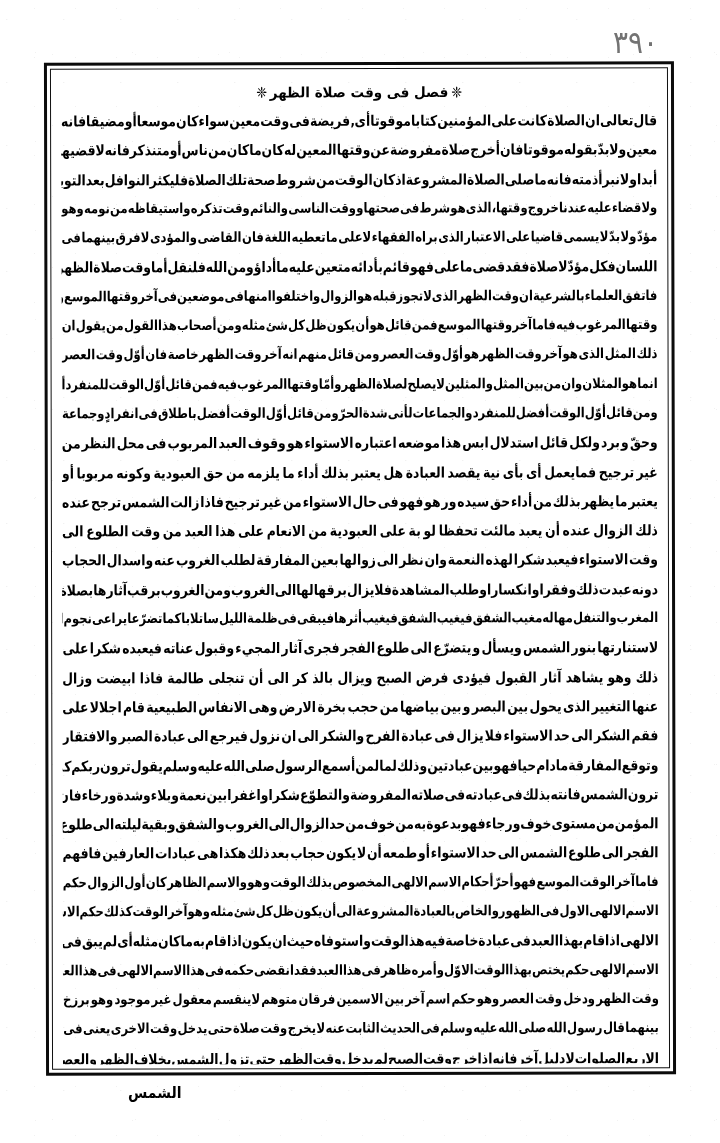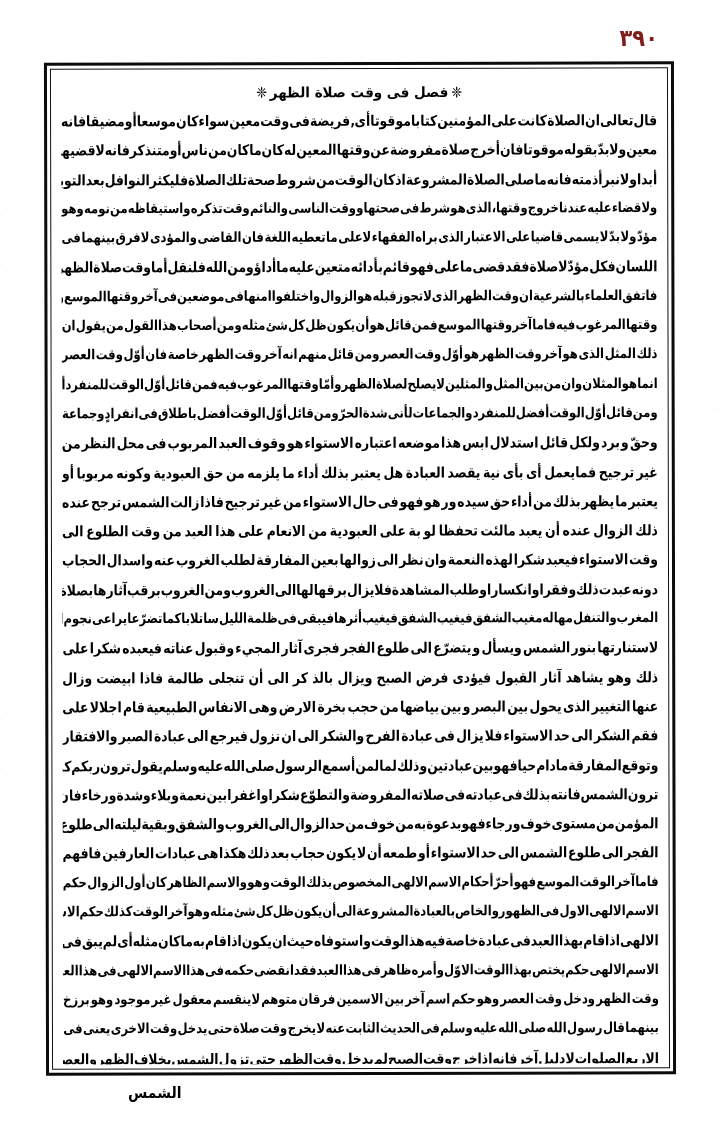--- a/index.html
+++ b/index.html
@@ -19,24 +19,24 @@
 
   
   .page-number {
     position: absolute;
     top: 26px;
     left: 0;
     right: 62px;
     text-align: left;
     direction: rtl;
     font-family: "DejaVu Sans", sans-serif;
-    font-size: 21px;
-    font-weight: 700;
+    font-size: 28px;
+    font-weight: 400;
     letter-spacing: -1px;
-    color: #7f1d1d;
+    color: #737373;
     text-align: right;
     padding-right: 0;
   }
   .page-number span {
     display: inline-block;
     transform: scaleY(1.12);
   }
 
   
   .frame-outer {

